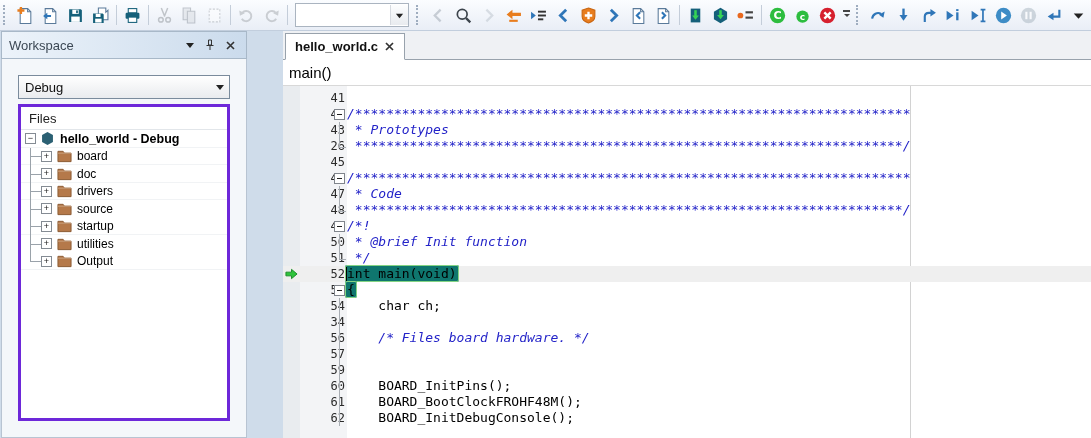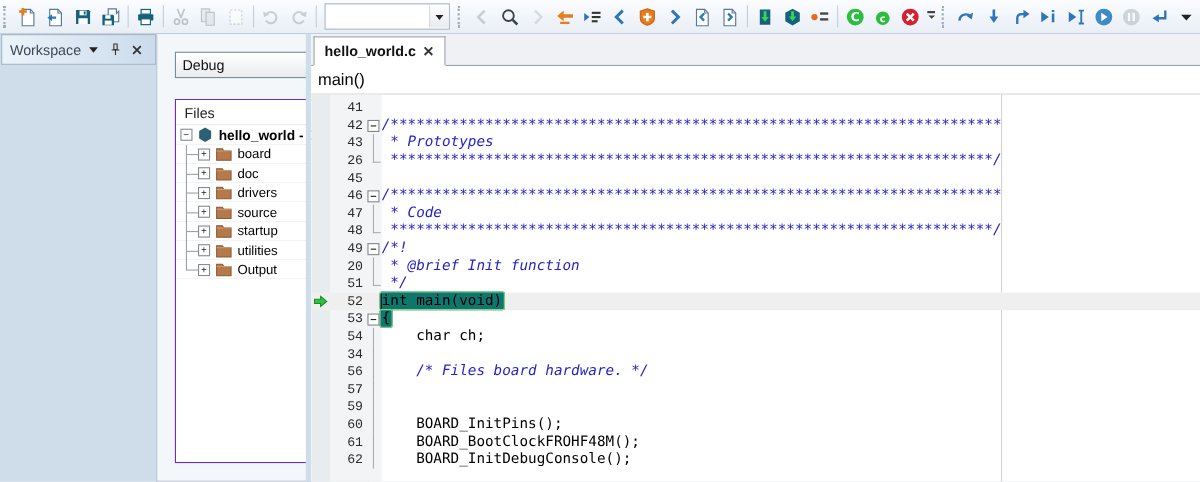--- a/index.html
+++ b/index.html
@@ -18,31 +18,31 @@
   .ico{display:inline-flex;width:17px;height:17px;align-items:center;justify-content:center;font-size:14px;}
   .combo{display:flex;align-items:center;height:22px;width:112px;background:#fff;
     border:1px solid #aab4c0;margin:0 4px;}
   .combo input{flex:1;border:0;outline:0;height:18px;width:80px;font-size:12px;padding:0 3px;background:transparent;}
   .combo .drop{width:17px;height:20px;display:flex;align-items:center;justify-content:center;border-left:1px solid #d6dae0;background:linear-gradient(#fcfdfe,#e8ebef);}
   .ovf{width:13px;height:24px;display:flex;flex-direction:column;align-items:center;justify-content:center;gap:1px;}
   .ovf i{display:block;width:7px;height:2px;background:#444;}
   .ovf b{width:0;height:0;border:3.5px solid transparent;border-top-color:#444;margin-top:1px;}
 
   
-  #workspace{position:absolute;left:1px;top:31px;width:246px;bottom:0;display:flex;}
+  #workspace{position:absolute;left:1px;top:31px;width:246px;bottom:0;display:flex;flex-direction:column;}
   .ws-title{height:26px;background:linear-gradient(90deg,#ecf3fa,#cbdbec);
     border:1px solid #a8b8c8;display:flex;align-items:center;padding:0 7px;color:#3c4854;font-size:13px;}
   .ws-title .sp{flex:1;}
   .ws-tbtn{width:18px;height:18px;display:flex;align-items:center;justify-content:center;margin-left:2px;}
   .ws-body{flex:1;background:#f4f7fa;border:1px solid #b8c4d2;border-top:none;padding:16px;display:flex;flex-direction:column;}
   .ws-config{height:22px;border:1px solid #7a8b9c;background:linear-gradient(#ffffff,#e9ebee);
     display:flex;align-items:center;padding-left:6px;font-size:13px;color:#111;}
   .ws-config .sp{flex:1;}
   .ws-config .drop{width:18px;height:20px;display:flex;align-items:center;justify-content:center;}
-  .ws-files{flex:1;margin-top:19px;background:#fff;border:1px solid #6d28d9;position:relative;overflow:hidden;}
+  .ws-files{flex:1;margin-top:5px;background:#fff;border:3px solid #6d28d9;position:relative;overflow:hidden;}
   .col-line{position:absolute;top:0;bottom:0;width:1px;background:#e6eaee;}
   .files-head{height:22px;border-bottom:1px solid #e2e6ea;display:flex;align-items:center;position:relative;background:#fff;}
   .files-head .cap{padding-left:8px;font-size:13px;color:#222;}
   .head-ic{position:absolute;top:2px;width:28px;height:18px;display:flex;align-items:center;justify-content:center;}
   .tree{position:relative;flex:1;
     background:repeating-linear-gradient(#ffffff 0px,#ffffff 16.5px,#f1f3f5 16.5px,#f1f3f5 17.5px);}
   .trow{height:17.5px;position:relative;display:flex;align-items:center;white-space:nowrap;}
   .trow .lbl{font-size:12px;color:#000;margin-left:4px;}
   .trow.root .lbl{font-weight:bold;font-size:12.5px;}
   .expander{width:11px;height:11px;border:1px solid #848b93;background:#fff;display:inline-flex;
@@ -61,21 +61,21 @@
     border-bottom:1px solid #d8d8d8;background:#fff;flex:0 0 25px;color:#000;}
   .code-area{position:relative;flex:1;overflow:hidden;font-family:"DejaVu Sans Mono","Liberation Mono",monospace;
     font-size:13px;line-height:16px;}
   .gut-bp{position:absolute;left:0;top:0;bottom:0;width:17px;background:#e9ecef;}
   .gut-num{position:absolute;left:17px;top:0;bottom:0;width:47px;background:#f3f4f6;}
   .margin-line{position:absolute;left:627px;top:0;bottom:0;width:1px;background:#d2d2d2;}
   #code-lines{position:absolute;left:0;top:4px;right:0;}
   .line{height:16px;position:relative;}
   .line.current{background:#efefef;}
   .ln-margin{position:absolute;left:0;width:17px;height:16px;}
-  .ln-num{position:absolute;left:17px;width:30px;text-align:right;color:#2b2b2b;font-size:12px;font-family:Liberation Mono, monospace;}
+  .ln-num{position:absolute;left:32px;width:30px;text-align:right;color:#2b2b2b;font-size:12px;}
   .ln-fold{position:absolute;left:49px;width:15px;height:16px;}
   .fold-box{position:absolute;left:2px;top:2.5px;width:11px;height:11px;border:1px solid #80858c;background:#fff;
     box-sizing:border-box;display:flex;align-items:center;justify-content:center;}
   .fold-box i{display:block;width:5px;height:1px;background:#222;}
   .fold-mid{position:absolute;left:7px;top:0;width:1px;height:16px;background:#a8adb3;}
   .fold-end{position:absolute;left:7px;top:0;width:6px;height:9px;border-left:1px solid #a8adb3;border-bottom:1px solid #a8adb3;}
   .ln-text{position:absolute;left:64px;white-space:pre;color:#000;}
   .cmt{color:#2323c8;font-style:italic;}
   .hlbox{background:#0f766e;border:1px solid #84d484;border-radius:2px;margin:-1px -2px;padding:0 1px;}
   .caret{position:absolute;left:63px;top:1px;width:1px;height:14px;background:#000;}
@@ -649,21 +649,21 @@
           <div class="ln-num">49</div>
           <div class="ln-fold">
             <span class="fold-box">
               <i></i>
             </span>
           </div>
           <div class="ln-text cmt">/*!</div>
         </div>
         <div class="line">
           <div class="ln-margin"></div>
-          <div class="ln-num">20</div>
+          <div class="ln-num">50</div>
           <div class="ln-fold">
             <span class="fold-mid"></span>
           </div>
           <div class="ln-text cmt"> * @brief Init function</div>
         </div>
         <div class="line">
           <div class="ln-margin"></div>
           <div class="ln-num">51</div>
           <div class="ln-fold">
             <span class="fold-end"></span>

